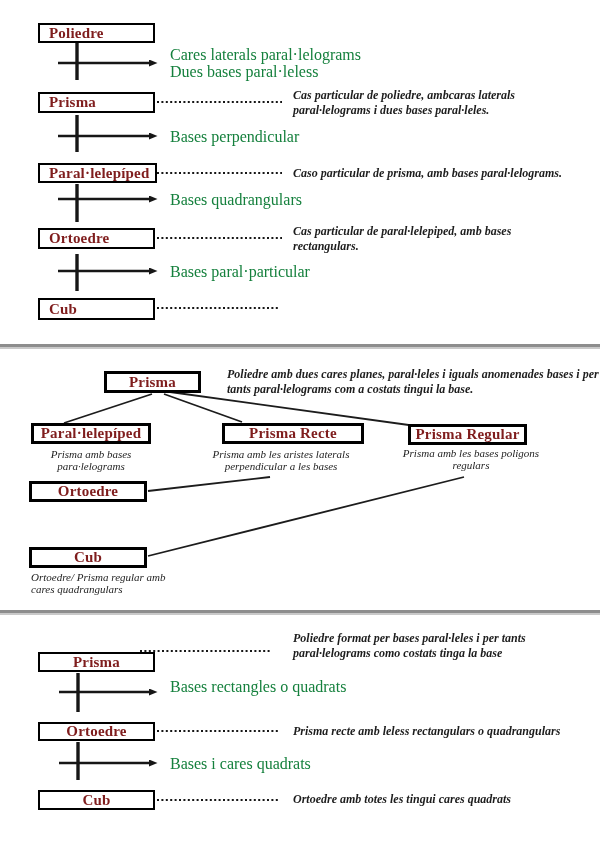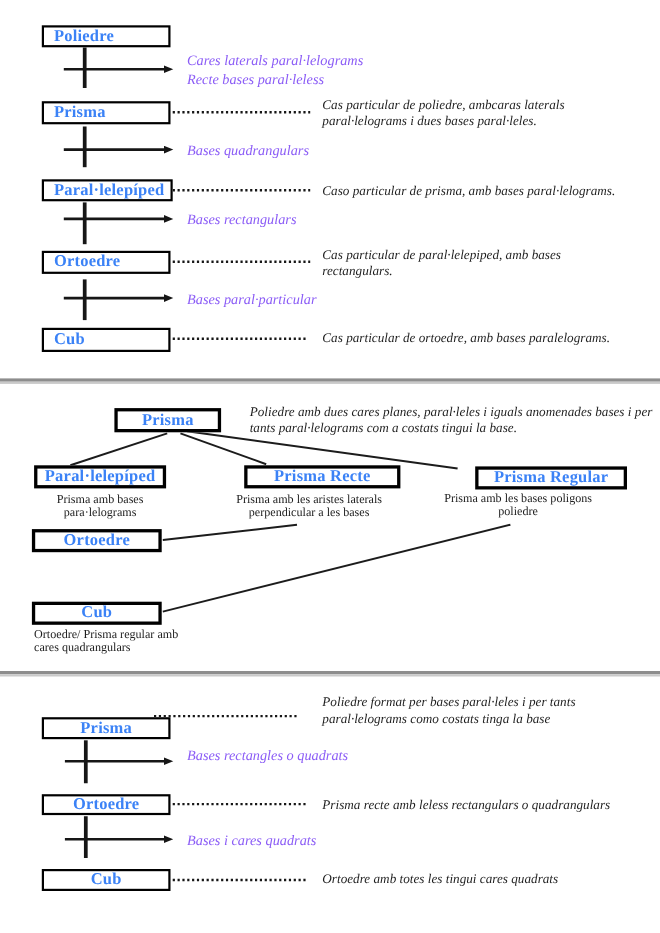--- a/index.html
+++ b/index.html
@@ -8,33 +8,33 @@
     font-family:"Liberation Serif","DejaVu Serif",serif;color:#161616;
   }
   #overlay{position:absolute;left:0;top:0;width:600px;height:848px;pointer-events:none;}
   .nbox{
     position:absolute;border:2.5px solid #000;background:#fff;
     display:flex;align-items:center;box-sizing:border-box;
   }
   .nbox.thick{border-width:3px;}
   .nbox .bl{
     font-weight:bold;font-size:15px;line-height:15px;white-space:nowrap;
-    letter-spacing:.2px;color:#3b82f6;
+    letter-spacing:.2px;color:#7f1d1d;
   }
   .nbox.leftpad .bl{padding-left:9px;}
   .nbox.center{justify-content:center;}
   .note{
-    position:absolute;font-size:13px;line-height:16px;white-space:nowrap;color:#8b5cf6;font-style:italic;
+    position:absolute;font-size:16px;line-height:16px;white-space:nowrap;color:#15803d;
   }
   .desc{
-    position:absolute;font-style:italic;font-size:12px;line-height:14.5px;color:#1d1d1d;
+    position:absolute;font-style:italic;font-size:12px;line-height:14.5px;color:#1d1d1d;font-weight:bold;
   }
   .desc.nowrap{white-space:nowrap;}
   .sdesc{
-    position:absolute;font-size:11px;line-height:12px;color:#1d1d1d;
+    position:absolute;font-style:italic;font-size:11px;line-height:12px;color:#1d1d1d;
   }
   .sdesc.center{text-align:center;}
   .divider{
     position:absolute;left:0;width:600px;height:0;
     border-top:3px solid #8d8d8d;border-bottom:2px solid #c9c9c9;
   }
 </style>
 </head>
 <body>
 
@@ -86,66 +86,65 @@
 
     <line x1="140" y1="651" x2="272" y2="651" stroke="#161616" stroke-width="2.2" stroke-dasharray="2 2.4"></line>
     <line x1="157" y1="731" x2="280" y2="731" stroke="#161616" stroke-width="2.2" stroke-dasharray="2 2.4"></line>
     <line x1="157" y1="800" x2="280" y2="800" stroke="#161616" stroke-width="2.2" stroke-dasharray="2 2.4"></line>
   </svg>
 
   <div class="nbox leftpad" style="left:38px;top:23px;width:117px;height:20px">
     <span class="bl">Poliedre</span>
   </div>
   <div class="note" style="left:170px;top:47px">Cares laterals paral·lelograms</div>
-  <div class="note" style="left:170px;top:64px">Recte bases paral·leless</div>
+  <div class="note" style="left:170px;top:64px">Dues bases paral·leless</div>
 
   <div class="nbox leftpad" style="left:38px;top:92px;width:117px;height:21px">
     <span class="bl">Prisma</span>
   </div>
   <div class="desc" style="left:293px;top:88px;width:265px">Cas particular de poliedre, ambcaras laterals paral·lelograms i dues bases paral·leles.</div>
-  <div class="note" style="left:170px;top:129px">Bases quadrangulars</div>
+  <div class="note" style="left:170px;top:129px">Bases perpendicular</div>
 
   <div class="nbox leftpad" style="left:38px;top:163px;width:119px;height:20px">
     <span class="bl">Paral·lelepíped</span>
   </div>
   <div class="desc nowrap" style="left:293px;top:166px">Caso particular de prisma, amb bases paral·lelograms.</div>
-  <div class="note" style="left:170px;top:192px">Bases rectangulars</div>
+  <div class="note" style="left:170px;top:192px">Bases quadrangulars</div>
 
   <div class="nbox leftpad" style="left:38px;top:228px;width:117px;height:21px">
     <span class="bl">Ortoedre</span>
   </div>
   <div class="desc" style="left:293px;top:224px;width:265px">Cas particular de paral·lelepiped, amb bases rectangulars.</div>
   <div class="note" style="left:170px;top:264px">Bases paral·particular</div>
 
   <div class="nbox leftpad" style="left:38px;top:298px;width:117px;height:22px">
     <span class="bl">Cub</span>
   </div>
-  <div class="desc nowrap" style="left:293px;top:300px">Cas particular de ortoedre, amb bases paralelograms.</div>
 
   <div class="divider" style="top:344px"></div>
 
   <div class="nbox thick center" style="left:104px;top:371px;width:97px;height:22px">
     <span class="bl">Prisma</span>
   </div>
   <div class="desc" style="left:227px;top:367px;width:372px">Poliedre amb dues cares planes, paral·leles i iguals anomenades bases i per tants paral·lelograms com a costats tingui la base.</div>
 
   <div class="nbox thick center" style="left:31px;top:423px;width:120px;height:21px">
     <span class="bl">Paral·lelepíped</span>
   </div>
   <div class="sdesc center" style="left:26px;top:448px;width:130px">Prisma amb bases para·lelograms</div>
 
   <div class="nbox thick center" style="left:222px;top:423px;width:142px;height:21px">
     <span class="bl">Prisma Recte</span>
   </div>
   <div class="sdesc center" style="left:196px;top:448px;width:170px">Prisma amb les aristes laterals perpendicular a les bases</div>
 
-  <div class="nbox thick center" style="left:432px;top:424px;width:138px;height:21px">
+  <div class="nbox thick center" style="left:408px;top:424px;width:119px;height:21px">
     <span class="bl">Prisma Regular</span>
   </div>
-  <div class="sdesc center" style="left:401px;top:447px;width:140px">Prisma amb les bases poligons poliedre</div>
+  <div class="sdesc center" style="left:401px;top:447px;width:140px">Prisma amb les bases poligons regulars</div>
 
   <div class="nbox thick center" style="left:29px;top:481px;width:118px;height:21px">
     <span class="bl">Ortoedre</span>
   </div>
 
   <div class="nbox thick center" style="left:29px;top:547px;width:118px;height:21px">
     <span class="bl">Cub</span>
   </div>
   <div class="sdesc" style="left:31px;top:571px;width:135px">Ortoedre/ Prisma regular amb cares quadrangulars</div>
 

